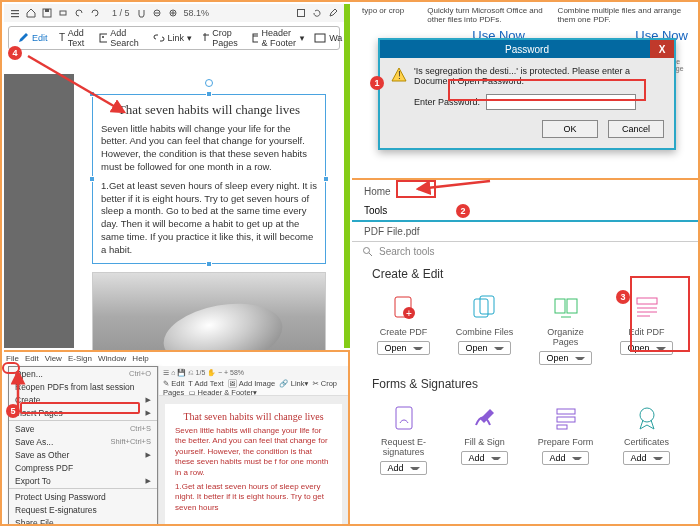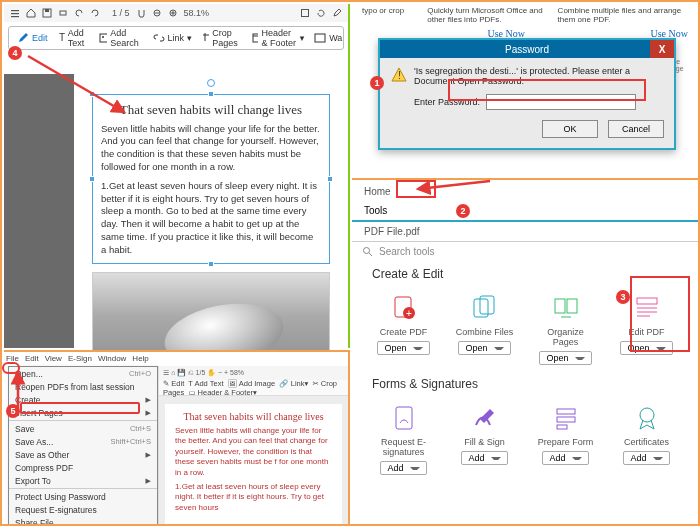--- a/index.html
+++ b/index.html
@@ -1,20 +1,20 @@
 <!DOCTYPE html>
 <html><head>
 <meta charset="utf-8">
 <style>
   * { box-sizing: border-box; margin: 0; padding: 0; }
   body { width: 700px; height: 526px; font-family: Arial, sans-serif; font-size: 10px; background: #fff; overflow: hidden; position: relative; border: 2px solid #f5a050; }
   .panel { position: absolute; background: #fff; }
 
   
-  .tl { left: 2px; top: 2px; width: 346px; height: 344px; border-right: 2px solid #84cc16; }
+  .tl { left: 2px; top: 2px; width: 346px; height: 344px; border-right: 6px solid #84cc16; }
   .tl .qat { height: 18px; display: flex; align-items: center; gap: 6px; padding: 0 6px; background: #f5f5f5; font-size: 9px; color: #555; }
   .tl .qat svg { width: 10px; height: 10px; }
   .tl .toolbar { height: 24px; display: flex; align-items: center; gap: 2px; padding: 0 4px; border: 1px solid #bbb; border-radius: 3px; margin: 4px 4px; font-size: 9px; color: #333; position: relative; }
   .tl .tbtn { display: flex; align-items: center; gap: 3px; padding: 2px 4px; cursor: pointer; }
   .tl .tbtn svg { width: 12px; height: 12px; }
   .marker4 { position:absolute; left:4px; top:42px; width:14px; height:14px; border-radius:50%; background:#e53935; color:#fff; font-size:9px; display:flex; align-items:center; justify-content:center; font-weight:bold; z-index:5;}
   .arrow4 { position:absolute; left:20px; top:48px; width:110px; height:70px; pointer-events:none; z-index:4; }
   .tl .docwrap { position:absolute; left:0; top:70px; right:0; bottom:0; display:flex; }
   .tl .gutter { width: 70px; background: #6a6a6a; }
   .tl .page { flex: 1; background: #fff; padding: 20px 18px; }
@@ -24,21 +24,21 @@
   .tl .handle.ml{left:-4px;top:50%;margin-top:-3px}.tl .handle.mr{right:-4px;top:50%;margin-top:-3px}
   .tl .handle.tc{left:50%;top:-4px;margin-left:-3px}.tl .handle.bc{left:50%;bottom:-4px;margin-left:-3px}
   .tl .rotator{width:8px;height:8px;border:1px solid #4aa3e0;border-radius:50%;background:#fff;position:absolute;left:50%;top:-16px;margin-left:-4px}
   .tl .h1 { font-family: 'Times New Roman', serif; font-size: 13px; text-align: center; margin-bottom: 4px; }
   .tl .img { width:100%; height:110px; background:linear-gradient(180deg,#ddd,#aaa 40%,#888); border:1px solid #ccc; position:relative; overflow:hidden;}
   .tl .imgshape{position:absolute;left:30%;top:30%;width:120px;height:60px;background:radial-gradient(ellipse at 40% 30%,#fff,#ccc 40%,#777);border-radius:50%;transform:rotate(-10deg);}
 
   
   .tr { left: 350px; top: 2px; width: 346px; height: 176px; border-bottom: 2px solid #f5a050; }
   .tr .bg-links { display:flex; justify-content:space-between; padding:2px 10px; font-size:8px; color:#444;}
-  .tr .bg-links a{ color:#1565c0; text-decoration:none; font-size:10px;font-family:Liberation Serif, serif;}
+  .tr .bg-links a{ color:#1565c0; text-decoration:none; font-size:13px;}
   .dlg { position:absolute; left:26px; top:34px; width:298px; border:2px solid #2aa7c7; background:#eaeaea; box-shadow:0 3px 8px rgba(0,0,0,.3);}
   .dlg .title { background:#0369a1; color:#fff; height:18px; display:flex;align-items:center;justify-content:center; font-size:10px; position:relative;}
   .dlg .close { position:absolute; right:0; top:0; width:24px; height:18px; background:#c0392b; color:#fff; display:flex;align-items:center;justify-content:center; font-weight:bold;}
   .dlg .body { padding:8px 10px 10px; font-size:9px; color:#222;}
   .dlg .msg{display:flex;gap:6px;align-items:flex-start;margin-bottom:8px;}
   .dlg .warn{width:18px;height:18px;flex:none;}
   .dlg .field{display:flex;align-items:center;gap:6px;margin-left:24px;position:relative;}
   .dlg .field input{width:150px;height:16px;border:1px solid #888;font-size:9px;padding:1px 3px;}
   .dlg .btns{margin-top:10px;display:flex;justify-content:flex-end;gap:10px;}
   .dlg .btn{width:56px;height:18px;border:1px solid #888;background:#f0f0f0;font-size:9px;}

